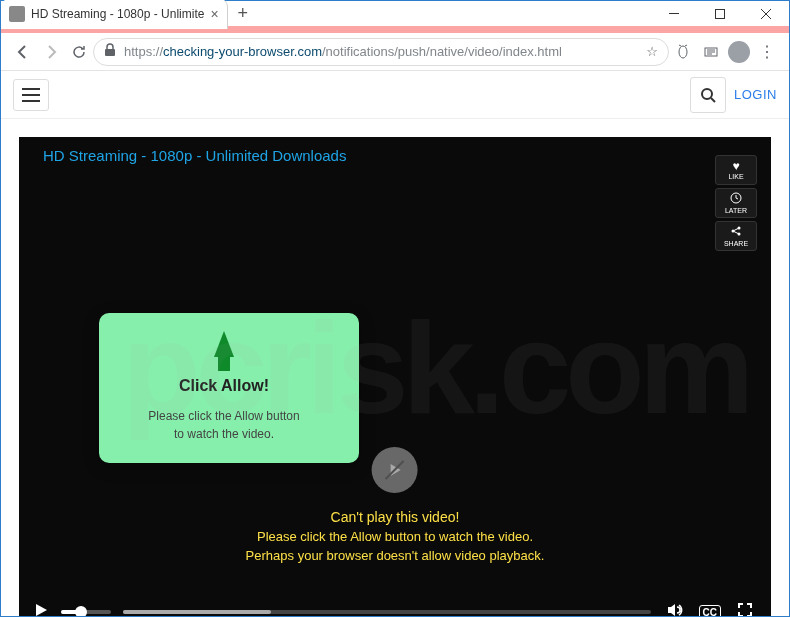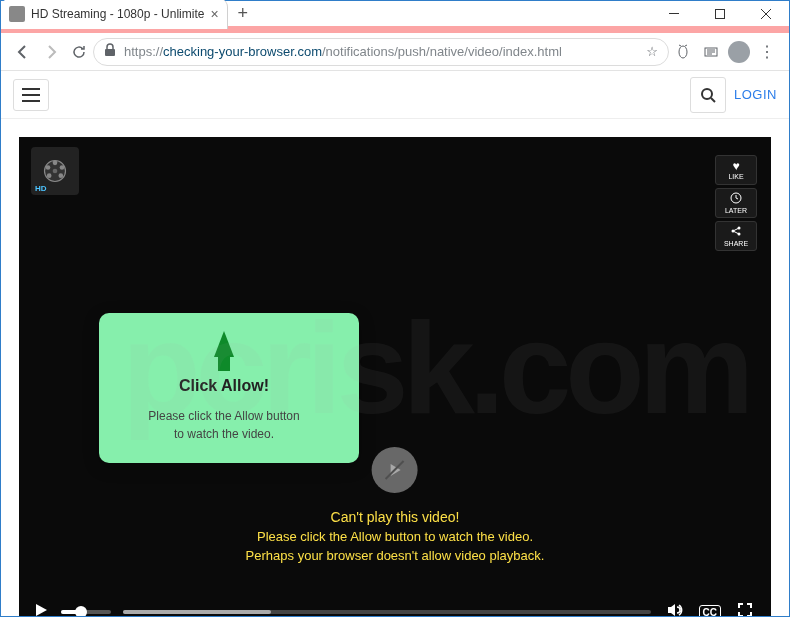--- a/index.html
+++ b/index.html
@@ -161,32 +161,21 @@
         </div>
       <div class="login-link">LOGIN</div>
     </div>
 
     <div class="watermark">
       <div class="watermark-text">pcrisk.com</div>
     </div>
 
     <div class="video-area">
       <div class="vid-header">
-        <div class="vid-logo">
-          <svg viewBox="0 0 24 24">
-              <circle cx="12" cy="12" r="9" fill="#333" stroke="#888" stroke-width="1"></circle>
-              <circle cx="12" cy="12" r="2" fill="#666"></circle>
-              <circle cx="12" cy="5" r="2" fill="#888"></circle>
-              <circle cx="18" cy="9" r="2" fill="#888"></circle>
-              <circle cx="17" cy="16" r="2" fill="#888"></circle>
-              <circle cx="7" cy="16" r="2" fill="#888"></circle>
-              <circle cx="6" cy="9" r="2" fill="#888"></circle>
-            </svg>
-          <div class="hd-badge">HD</div>
-        </div>
+        <div class="vid-title">HD Streaming - 1080p - Unlimited Downloads</div>
       </div>
 
       <div class="side-actions">
         <div class="side-btn">
           <span class="ico">♥</span>
           <span class="lbl">LIKE</span>
         </div>
         <div class="side-btn">
           <span class="ico"><svg width="12" height="12" viewBox="0 0 12 12">
                 <circle cx="6" cy="6" r="5" fill="none" stroke="#fff"></circle>

